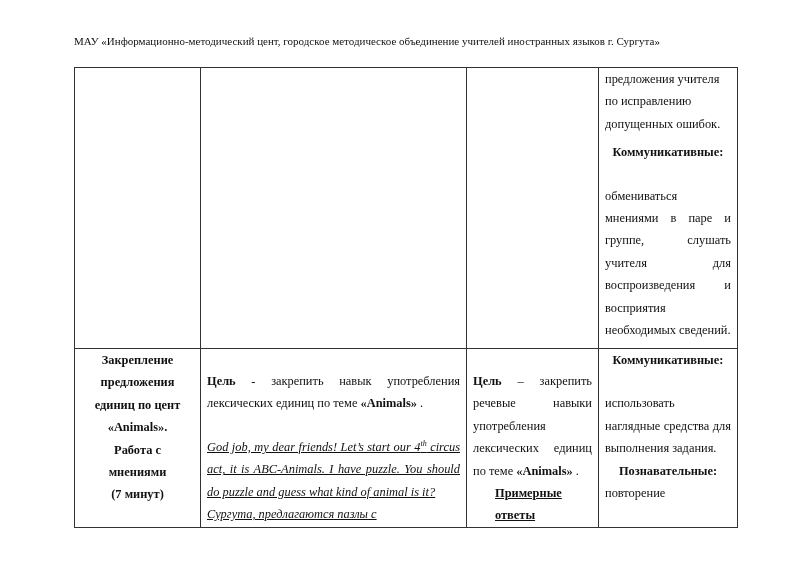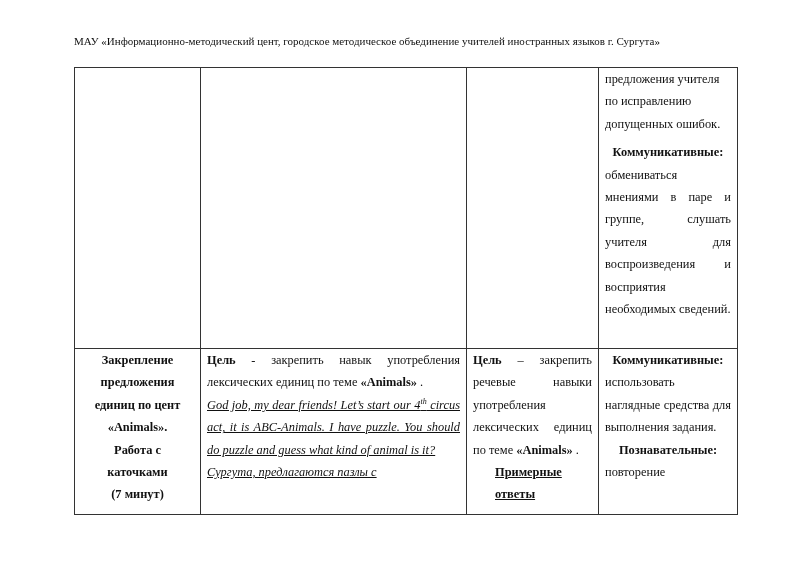--- a/index.html
+++ b/index.html
@@ -19,21 +19,21 @@
     table.lesson td {
       border: 1.4px solid #333333; vertical-align: top;
       padding: 0 6px; font-size: 12.4px; line-height: 22.4px;
     }
     col.c1 { width: 126px; }
     col.c2 { width: 266px; }
     col.c3 { width: 132px; }
     col.c4 { width: 139px; }
     tr.r1 td { height: 280px; }
     tr.r2 td { height: 165px; }
-    .just { text-align: justify; text-align-last: left; }
+    .just { text-align: justify; text-align-last: left; margin-top: 21px; }
     .b { font-weight: bold; text-align: center; }
     .i { font-style: italic; text-decoration: underline; }
     .u { text-decoration: underline; font-weight: bold; }
     .gap { margin-top: 6px; }
     .center-u { padding-left: 22px; }
     sup { font-size: 8px; line-height: 0; }
     .r1c4 { padding-top: 2px; }
   </style>
 </head>
 <body>
@@ -60,21 +60,21 @@
       <div class="just">обмениваться мнениями в паре и группе, слушать учителя для воспроизведения и восприятия необходимых сведений.</div>
     </td>
   </tr>
   <tr class="r2">
     <td class="b">
       <div>Закрепление</div>
       <div>предложения</div>
       <div>единиц по цент</div>
       <div>«Animals».</div>
       <div>Работа с</div>
-      <div>каточками</div>
+      <div>мнениями</div>
       <div>(7 минут)</div>
     </td>
     <td>
       <div class="just"><span class="b">Цель</span><span> - закрепить навык употребления лексических единиц по теме </span><span class="b">«Animals»</span><span> .</span></div>
       <div class="i just"><span>God job, my dear friends! Let’s start our 4</span><sup>th</sup><span> circus act, it is ABC-Animals. I have puzzle. You should do puzzle and guess what kind of animal is it?</span></div>
       <div class="i">Сургута, предлагаются пазлы с</div>
     </td>
     <td>
       <div class="just"><span class="b">Цель</span><span> – закрепить речевые навыки употребления лексических единиц по теме </span><span class="b">«Animals»</span><span> .</span></div>
       <div class="u center-u">Примерные</div>

